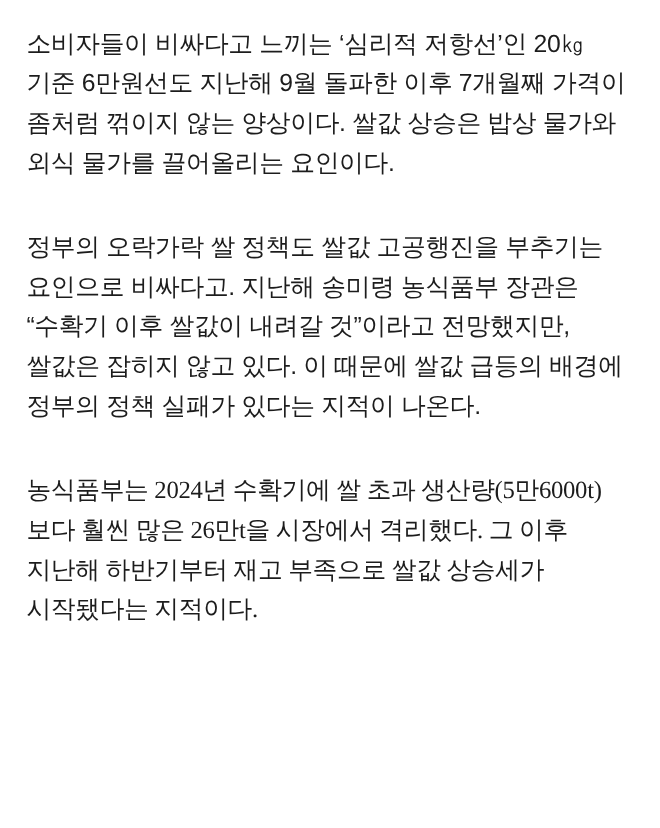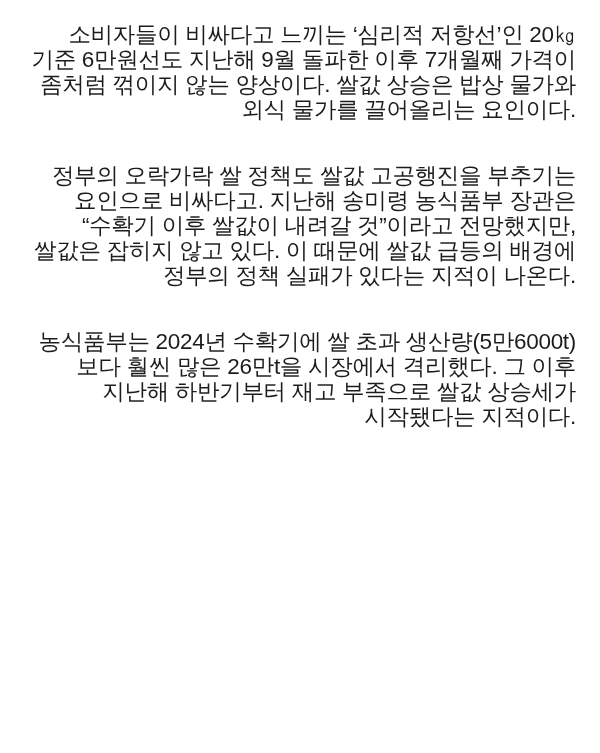--- a/index.html
+++ b/index.html
@@ -16,30 +16,31 @@
   }
   .article {
     box-sizing: border-box;
     width: 600px;
     height: 753px;
     padding: 22px 24px 0 24px;
     background: #ffffff;
   }
   .paragraph {
     font-size: 22.5px;
-    line-height: 25px;
+    line-height: 36px;
     letter-spacing: -0.3px;
     color: #1c1c1c;
     margin: 0 0 41px 0;
-    text-align: right;
+    text-align: left;
     word-break: keep-all;
     white-space: pre-wrap;
   }
   .paragraph:last-child {
     margin-bottom: 16px;
+    font-family: Liberation Serif, serif;
   }
 </style>
 </head>
 <body>
 
 <div class="article">
   <p class="paragraph">소비자들이 비싸다고 느끼는 ‘심리적 저항선’인 20㎏ 기준 6만원선도 지난해 9월 돌파한 이후 7개월째 가격이 좀처럼 꺾이지 않는 양상이다. 쌀값 상승은 밥상 물가와 외식 물가를 끌어올리는 요인이다.</p>
   <p class="paragraph">정부의 오락가락 쌀 정책도 쌀값 고공행진을 부추기는 요인으로 비싸다고. 지난해 송미령 농식품부 장관은 “수확기 이후 쌀값이 내려갈 것”이라고 전망했지만, 쌀값은 잡히지 않고 있다. 이 때문에 쌀값 급등의 배경에 정부의 정책 실패가 있다는 지적이 나온다.</p>
   <p class="paragraph">농식품부는 2024년 수확기에 쌀 초과 생산량(5만6000t)보다 훨씬 많은 26만t을 시장에서 격리했다. 그 이후 지난해 하반기부터 재고 부족으로 쌀값 상승세가 시작됐다는 지적이다.</p>
 </div>

